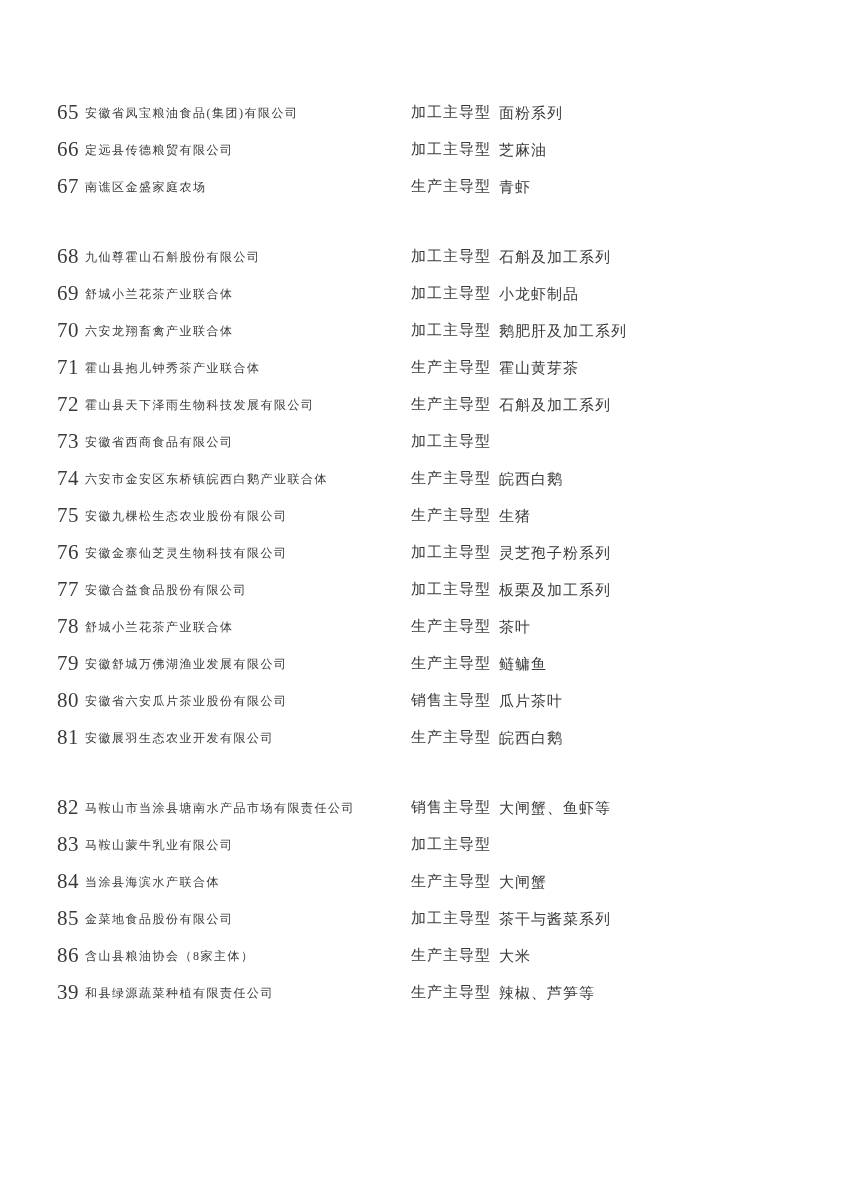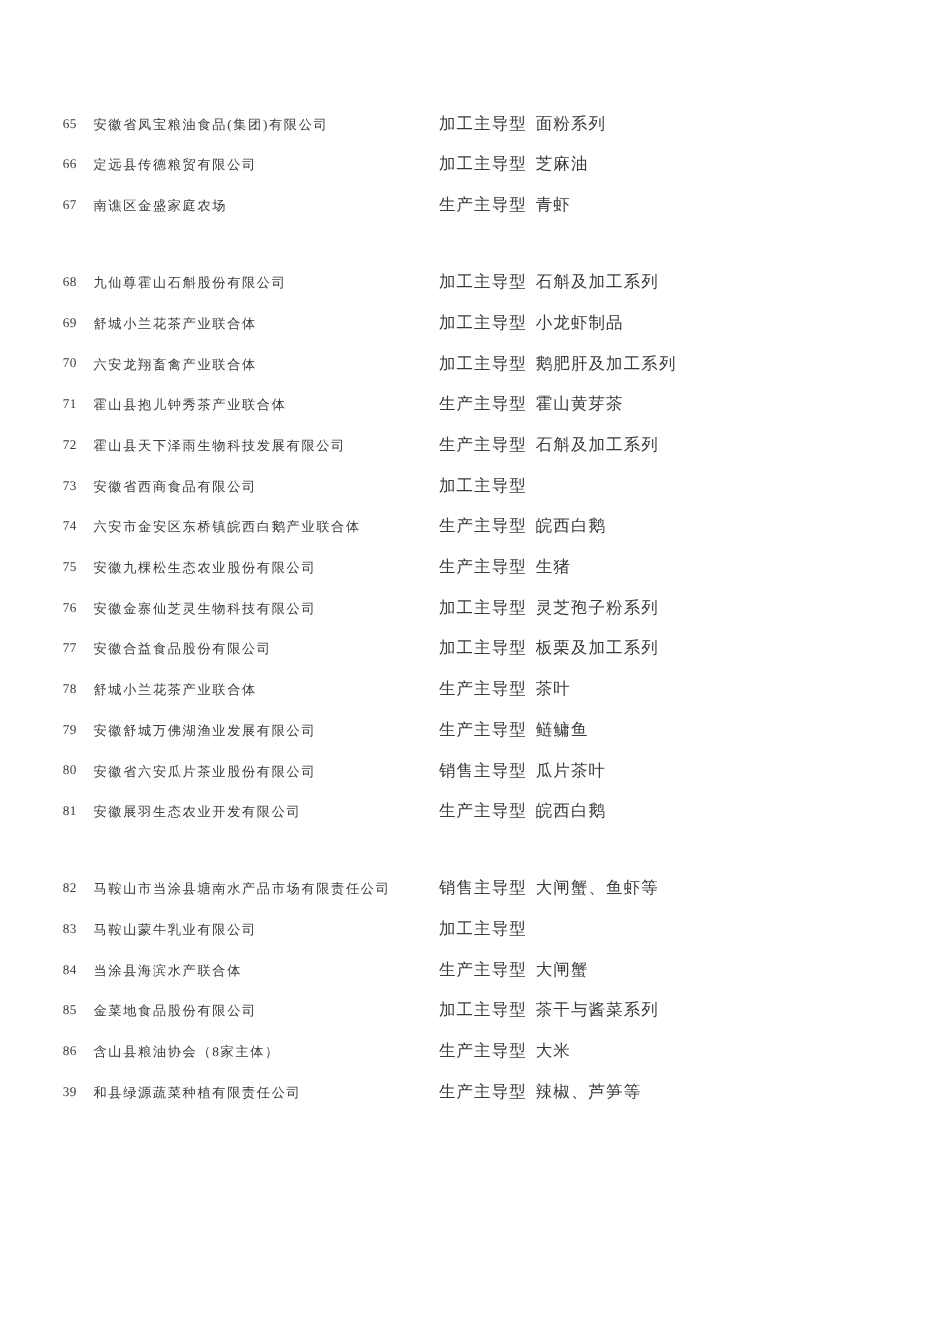--- a/index.html
+++ b/index.html
@@ -25,36 +25,37 @@
   .group { margin-bottom: 33px; }
   .group:last-child { margin-bottom: 0; }
   .row {
     display: flex;
     align-items: center;
     min-height: 37px;
   }
   .col-no {
     width: 28px;
     flex: 0 0 28px;
-    font-size: 12px;
+    font-size: 21px;
     letter-spacing: 0.5px;
   }
   .col-company {
     width: 314px;
     flex: 0 0 314px;
     font-size: 12px;
     letter-spacing: 1.5px;
     line-height: 36px;
   }
   .col-type {
     width: 88px;
     flex: 0 0 88px;
     font-size: 15px;
     letter-spacing: 1px;
     white-space: nowrap;
+    margin-left: 12px;
   }
   .col-product {
     flex: 1 1 auto;
     text-align: left;
     font-size: 15px;
     letter-spacing: 1px;
     line-height: 30px;
   }
 </style>
 </head>

